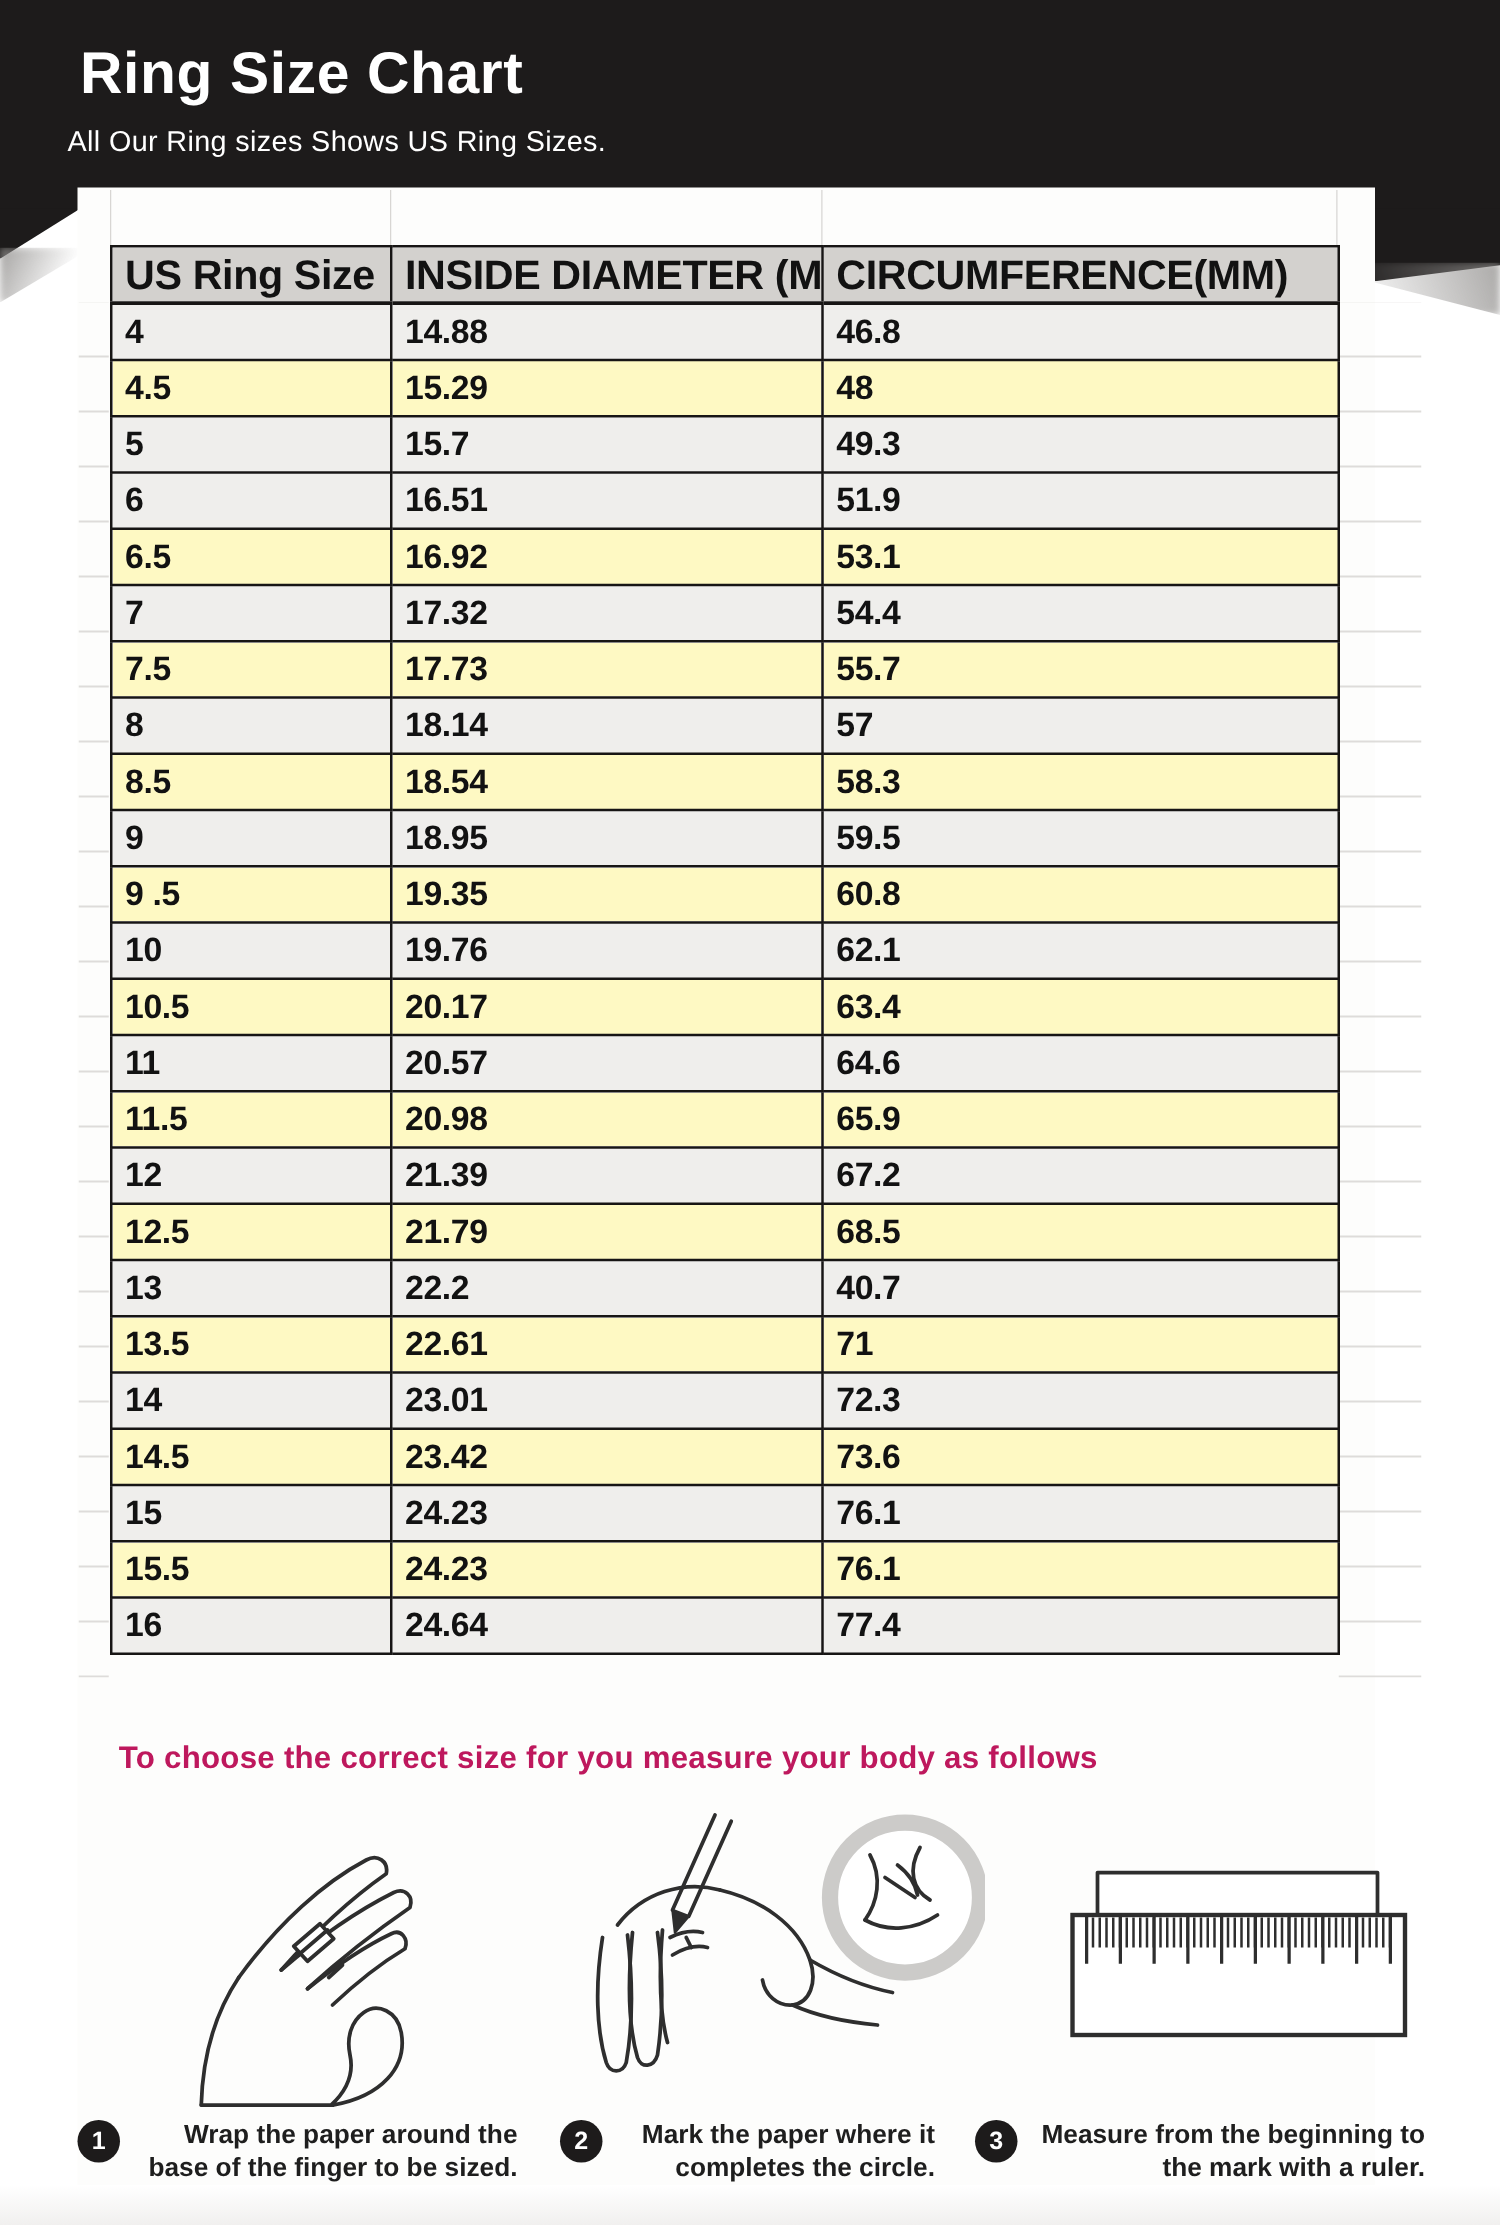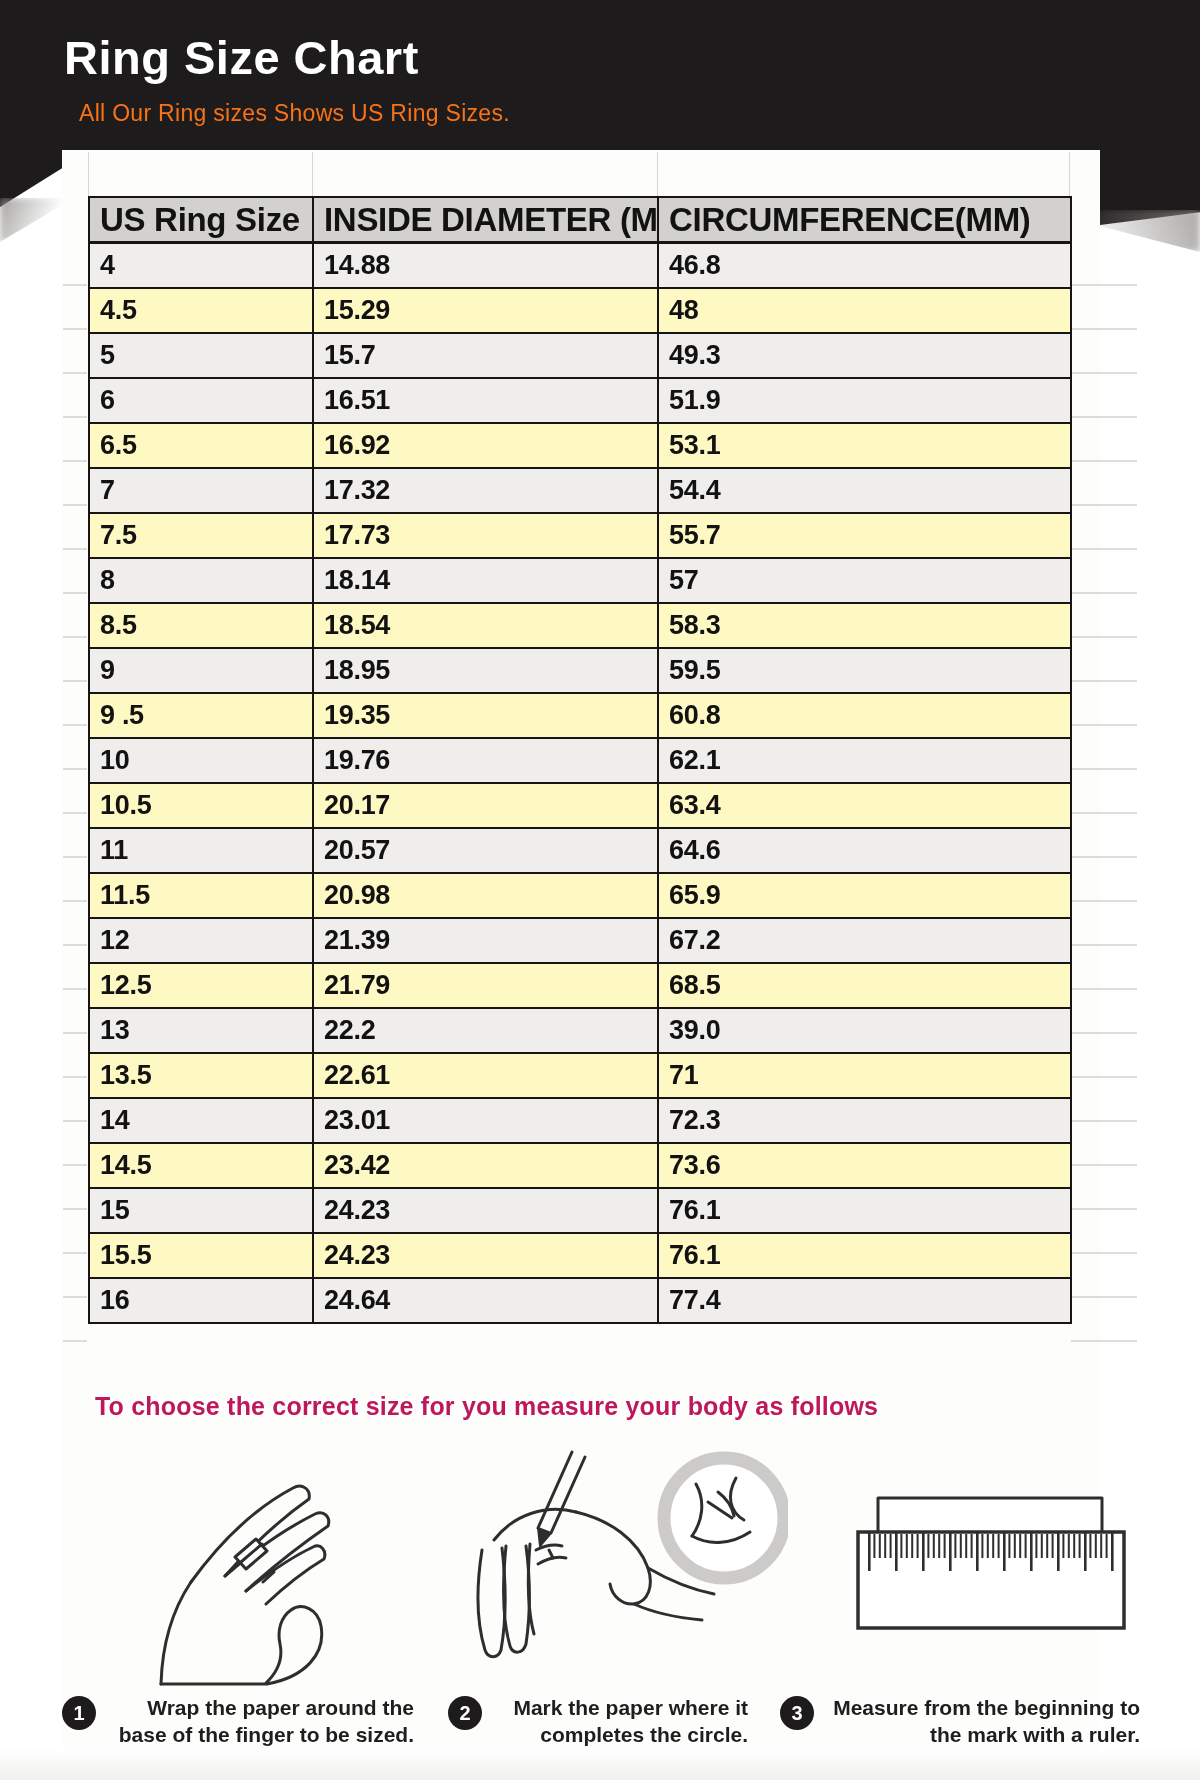--- a/index.html
+++ b/index.html
@@ -12,22 +12,22 @@
   
   .header-band{
     position:absolute; left:0; top:0; width:1200px; height:168px;
     background:var(--c-header_bg,#1d1b1b); z-index:1;
   }
   .header-title{
     position:absolute; left:64px; top:30px; margin:0;
     font-size:47px; font-weight:bold; letter-spacing:.5px; color:#ffffff;
   }
   .header-subtitle{
-    position:absolute; left:79px; top:100px;
-    font-size:23px; font-weight:400; color:#f97316; letter-spacing:.3px;
+    position:absolute; left:54px; top:100px;
+    font-size:23px; font-weight:400; color:#ffffff; letter-spacing:.3px;
   }
   .tail-left{
     position:absolute; left:0; top:167px; width:64px; height:40px;
     background:var(--c-header_bg,#1d1b1b);
     clip-path:polygon(0 0,100% 0,0 100%); z-index:1;
   }
   .curl-left{
     position:absolute; left:0; top:198px; width:74px; height:44px;
     background:linear-gradient(115deg,#8f8d8b,transparent 70%);
     clip-path:polygon(0 0,100% 0,0 100%);
@@ -227,21 +227,21 @@
           <td>67.2</td>
         </tr>
         <tr>
           <td>12.5</td>
           <td>21.79</td>
           <td>68.5</td>
         </tr>
         <tr class="alt">
           <td>13</td>
           <td>22.2</td>
-          <td>39.0</td>
+          <td>40.7</td>
         </tr>
         <tr>
           <td>13.5</td>
           <td>22.61</td>
           <td>71</td>
         </tr>
         <tr class="alt">
           <td>14</td>
           <td>23.01</td>
           <td>72.3</td>

